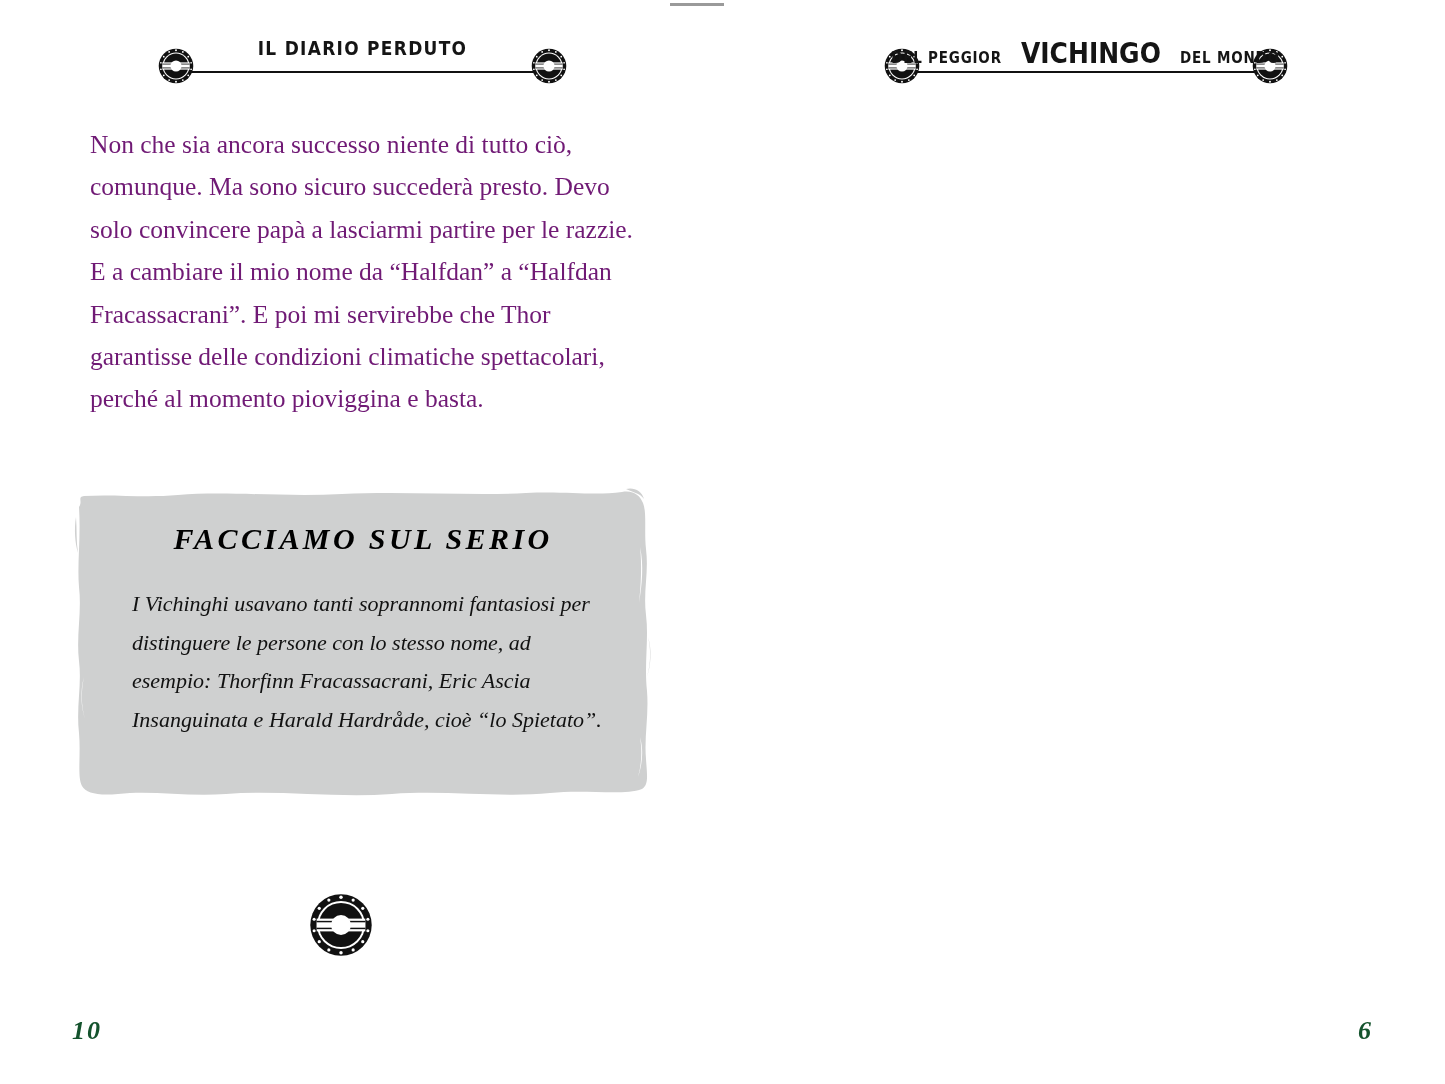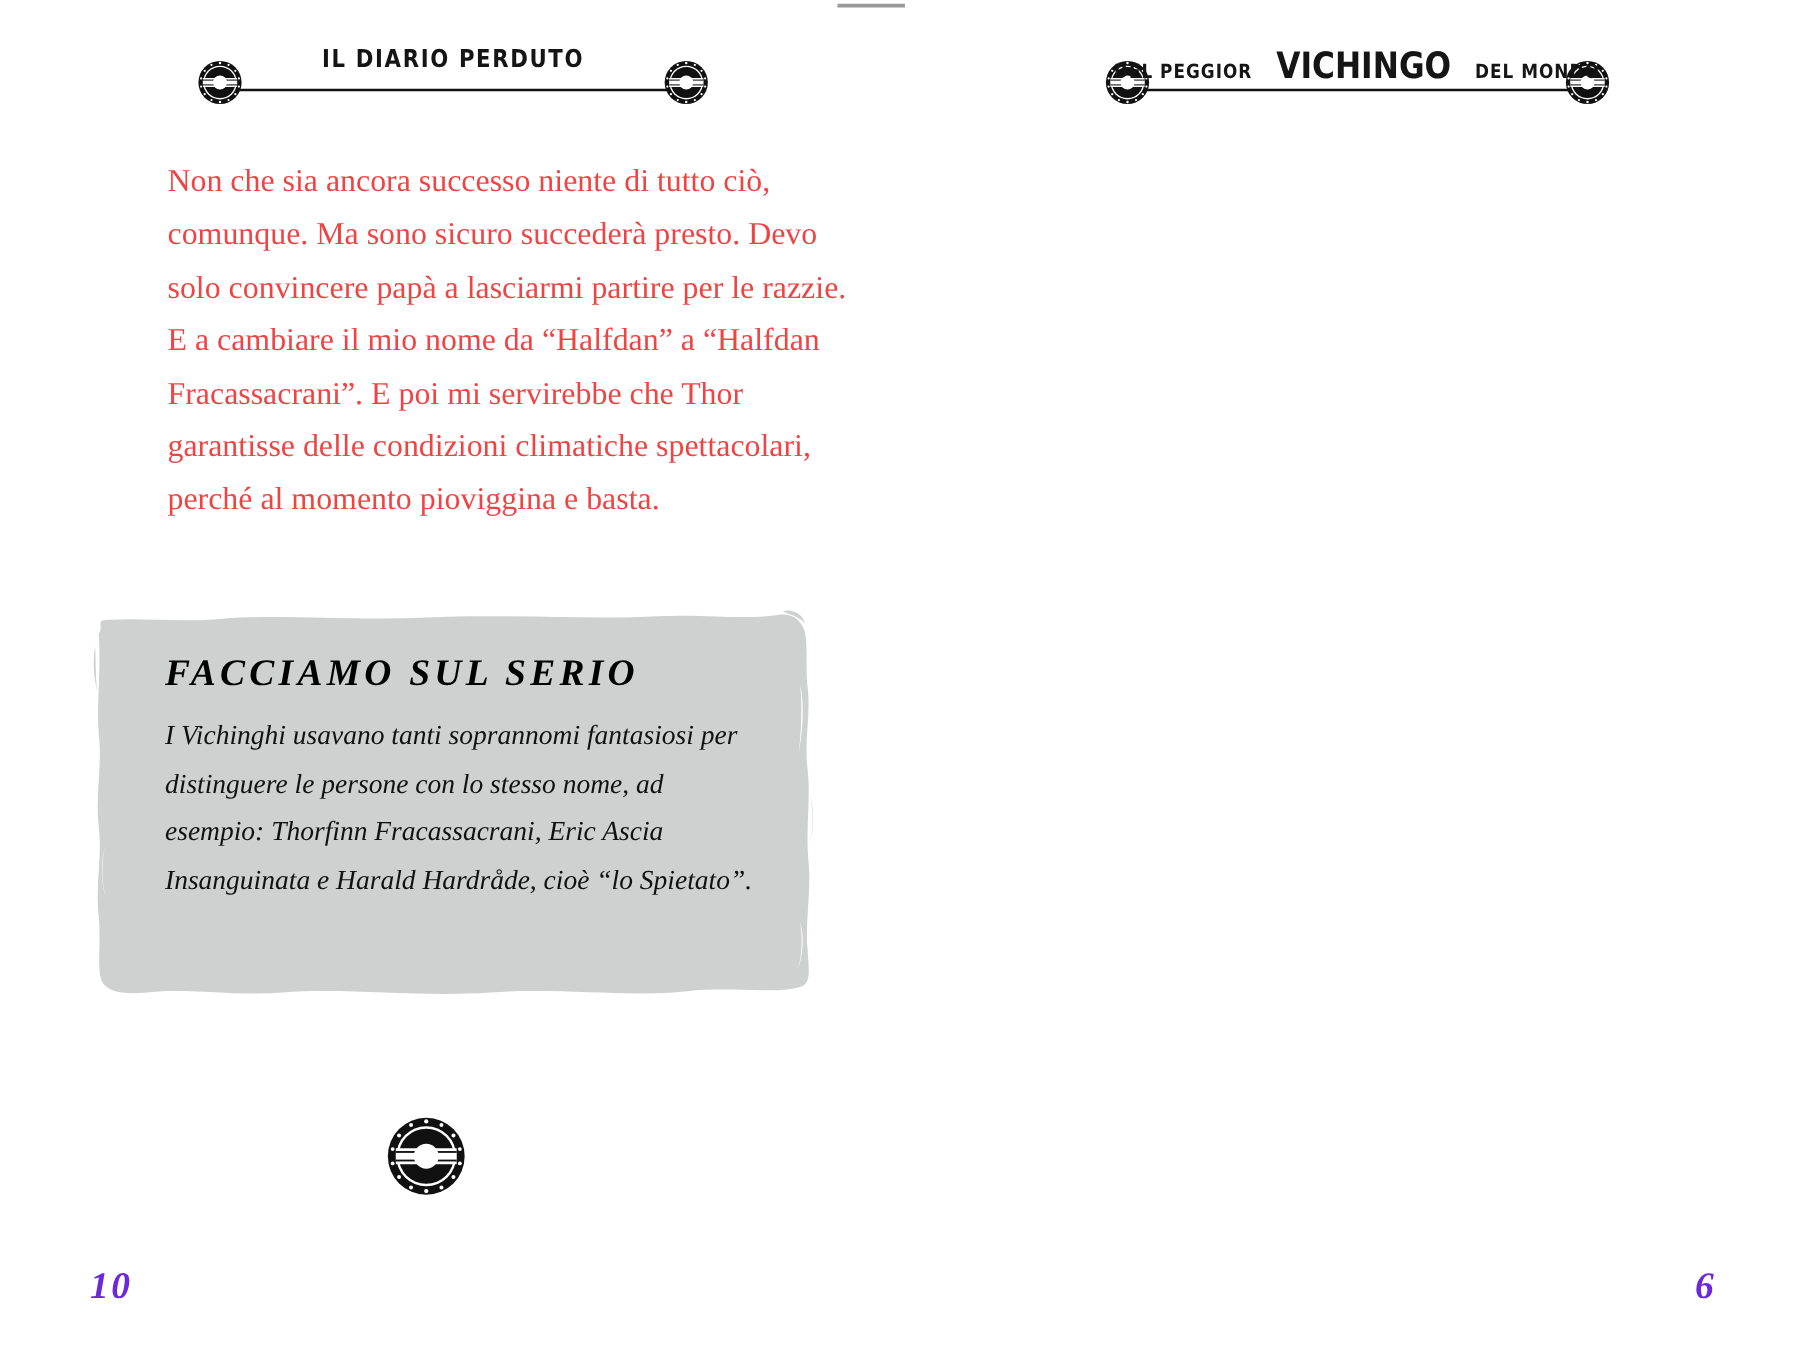--- a/index.html
+++ b/index.html
@@ -86,22 +86,21 @@
   
   .shield-wrap { position: absolute; top: 8px; }
   .shield-wrap.lhs { left: -2px; }
   .shield-wrap.rhs { right: -2px; }
 
   
   .col {
     position: absolute;
     font-size: 25.5px;
     line-height: 42.4px;
-    color: #ef4444;
-    margin-left: 44px;
+    color: #701a75;
   }
   .col.left  { left: 90px;  top: 124px; width: 560px; }
 
   .col p { margin: 0; }
 
   
   .factbox {
     position: absolute;
     left: 74px;
     top: 487px;
@@ -112,21 +111,22 @@
     position: absolute;
     inset: 0;
   }
   .factbox .content {
     position: absolute;
     left: 58px;
     top: 30px;
     width: 470px;
   }
   .fb-title {
-    margin: 0 0 8px 0;
+    margin: 0 0 24px 0;
+    text-align: center;
     font-style: italic;
     font-weight: 700;
     font-size: 30px;
     letter-spacing: 3.4px;
     line-height: 44px;
     padding-right: 8px;
   }
   .fb-body {
     margin: 0;
     font-style: italic;
@@ -141,23 +141,23 @@
     left: 309px;
     top: 893px;
   }
 
   
   .folio {
     position: absolute;
     bottom: 38px;
     font-style: italic;
     font-weight: 700;
-    font-size: 30px;
+    font-size: 26px;
     letter-spacing: 2px;
-    color: #6d28d9;
+    color: #14532d;
   }
   .folio.left  { left: 72px; }
   .folio.right { right: 72px; }
 </style>
 </head>
 <body>
 
 <svg width="0" height="0" style="position:absolute" aria-hidden="true">
   <defs>
     <symbol id="sym-shield" viewBox="0 0 100 100">

